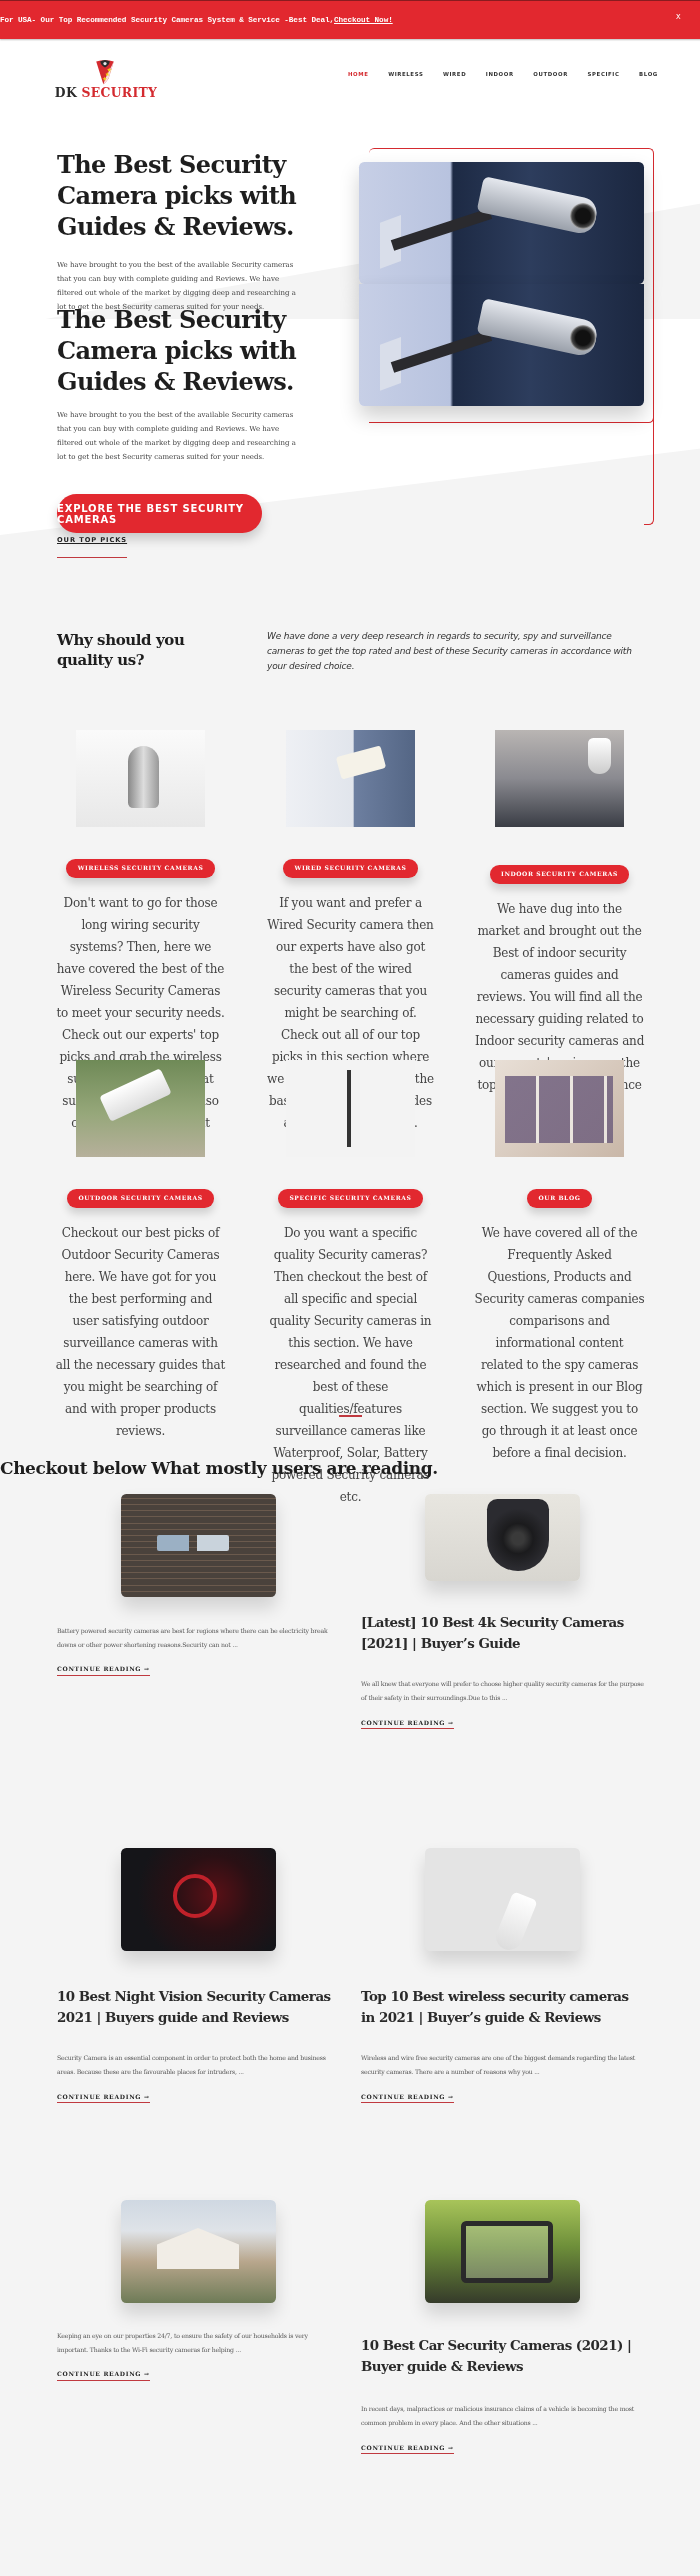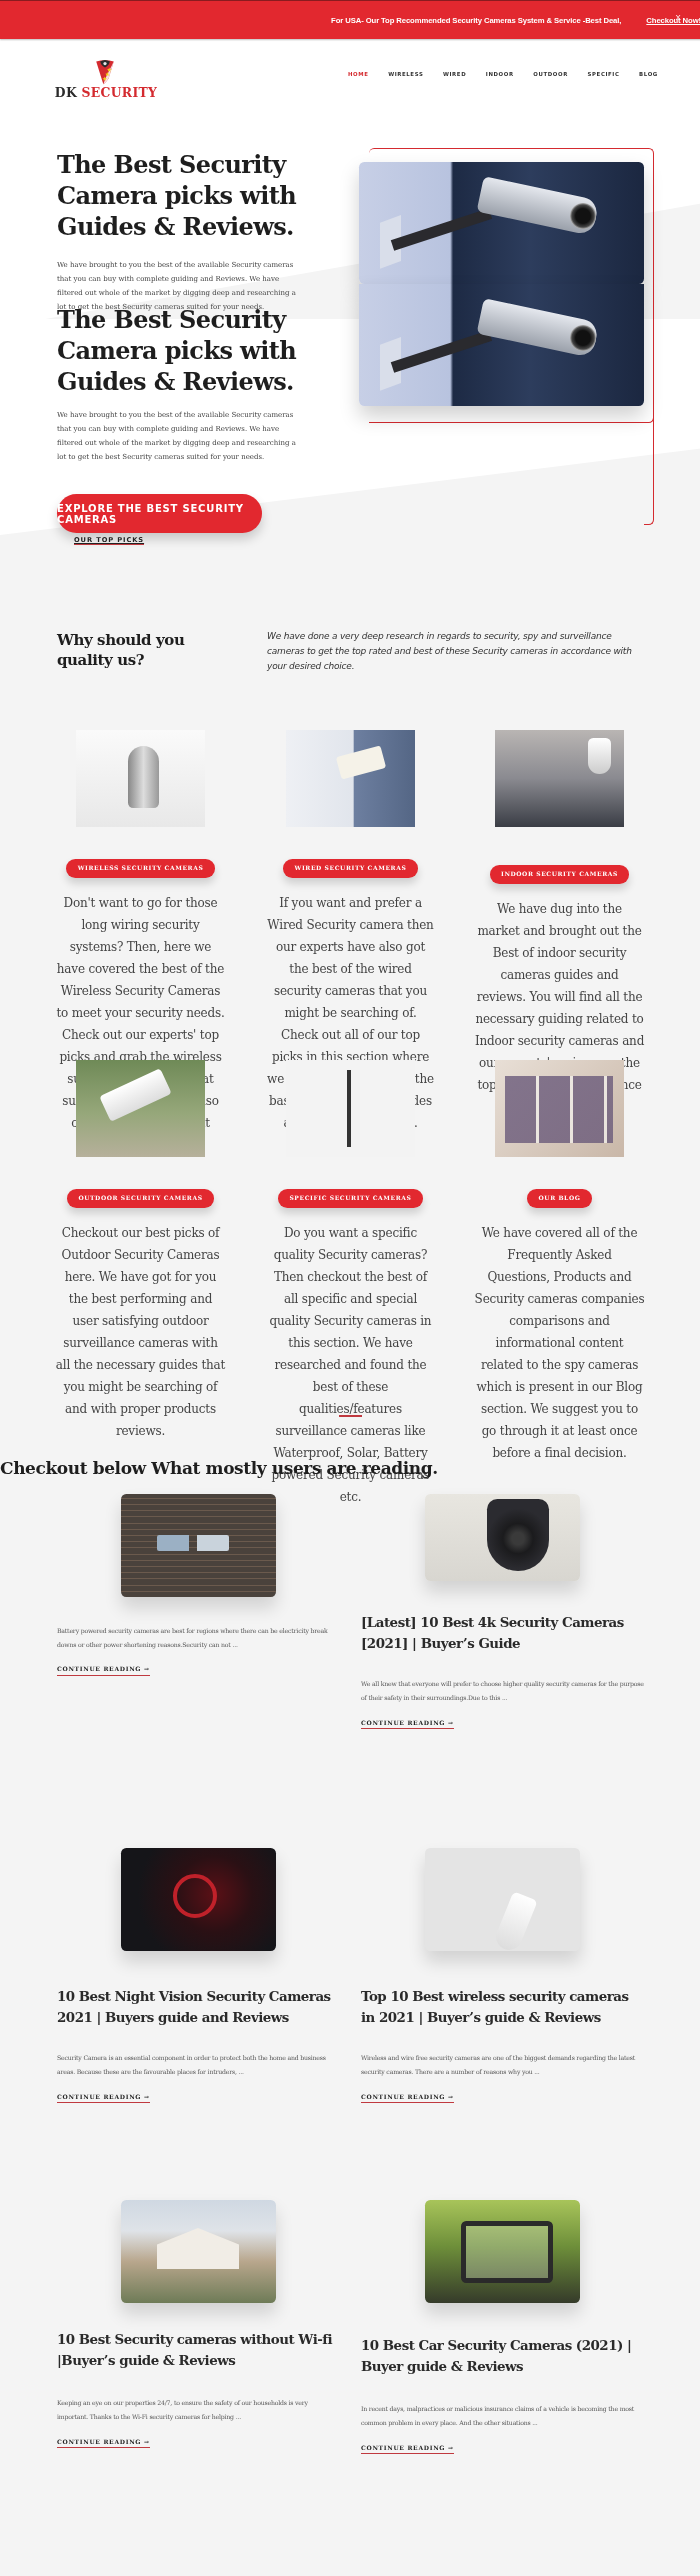--- a/index.html
+++ b/index.html
@@ -11,23 +11,23 @@
     font-family: "DejaVu Serif", serif;
     color: #222;
     overflow-x: hidden;
   }
 
   
   .promo {
     position: absolute; left: 0; top: 0; width: 701px; height: 39px;
     background: #e2282f; border-top: 1.5px solid #8a1b1f;
     box-shadow: 0 1px 1.5px rgba(0,0,0,0.25);
-    display: flex; align-items: center; justify-content: flex-end;
-    font-family: Liberation Sans, sans-serif; font-weight: bold;
-    font-size: 7.7px; color: #fff; letter-spacing: -0.1px; gap: 25px;
+    display: flex; align-items: center; justify-content: flex-start;
+    font-family: Liberation Mono, monospace; font-weight: bold;
+    font-size: 7.7px; color: #fff; letter-spacing: -0.1px;
   }
   .promo a { color: #fff; text-decoration: underline; }
   .promo .close {
     position: absolute; right: 20.6px; top: 12.4px; font-size: 7.7px; font-weight: normal;
     color: #fff; cursor: pointer;
   }
 
   
   .logo { position: absolute; left: 27px; top: 59px; width: 155px; height: 41px; display: flex; align-items: center; flex-direction: column; }
   .logo-text { font-family: "DejaVu Serif", serif; font-weight: bold; font-size: 12.4px; margin-left: 3.1px; letter-spacing: 0.3px; }
@@ -63,23 +63,23 @@
     font-family: "DejaVu Serif", serif; font-size: 7px; line-height: 14px; color: #444;
   }
   .hero-btn {
     position: absolute; left: 57px; top: 494px; width: 205px; height: 39px;
     background: #e2282f; border-radius: 19.6px; color: #fff;
     font-family: "DejaVu Sans", sans-serif; font-weight: bold; font-size: 10px; letter-spacing: 0.8px;
     display: flex; align-items: center; justify-content: center;
     box-shadow: 0 6.2px 10.3px rgba(0,0,0,0.18); cursor: pointer;
   }
   .hero-picks {
-    position: absolute; left: 74px; top: 536px;
+    position: absolute; left: 57px; top: 536px;
     font-family: "DejaVu Sans", sans-serif; font-weight: bold; font-size: 6.7px; letter-spacing: 0.9px; color: #222;
-    padding-bottom: 0; border-bottom: 1.5px solid #c0393f;
+    padding-bottom: 13px; border-bottom: 1.5px solid #c0393f;
   }
   .hero-frame {
     position: absolute; left: 369px; top: 148px; width: 285px; height: 275px;
     border: 1.5px solid #d42a2f; border-radius: 5.2px; border-left: none; border-bottom-left-radius: 0;
   }
   .hero-frame2 {
     position: absolute; left: 644px; top: 278px; width: 9.8px; height: 247px;
     border-right: 1.5px solid #d42a2f; border-bottom: 1.5px solid #d42a2f; border-bottom-right-radius: 5.2px;
   }
   .hero-img {
@@ -307,21 +307,20 @@
 </div>
 <div class="post" style="left:361px; top:1848px">
   <div class="post-img pimg-wireless" style="height:103px"></div>
   <h3 class="post-title" style="margin-top:35px">Top 10 Best wireless security cameras in 2021 | Buyer’s guide &amp; Reviews</h3>
   <p class="post-excerpt" style="margin-top:24px">Wireless and wire free security cameras are one of the biggest demands regarding the latest security cameras. There are a number of reasons why you ...</p>
   <a class="post-more" style="margin-top:13.4px" href="#">CONTINUE READING →</a>
 </div>
 
 <div class="post" style="left:57px; top:2200px">
   <div class="post-img pimg-nowifi" style="height:103px"></div>
-  <h3 class="post-title" style="margin-top:26px">10 Best Security cameras without Wi-fi |Buyer’s guide &amp; Reviews</h3>
   <p class="post-excerpt" style="margin-top:26px">Keeping an eye on our properties 24/7, to ensure the safety of our households is very important. Thanks to the Wi-Fi security cameras for helping ...</p>
   <a class="post-more" style="margin-top:13.4px" href="#">CONTINUE READING →</a>
 </div>
 <div class="post" style="left:361px; top:2200px">
   <div class="post-img pimg-car" style="height:103px"></div>
   <h3 class="post-title" style="margin-top:32px">10 Best Car Security Cameras (2021) | Buyer guide &amp; Reviews</h3>
   <p class="post-excerpt" style="margin-top:26px">In recent days, malpractices or malicious insurance claims of a vehicle is becoming the most common problem in every place. And the other situations ...</p>
   <a class="post-more" style="margin-top:13.4px" href="#">CONTINUE READING →</a>
 </div>
 

